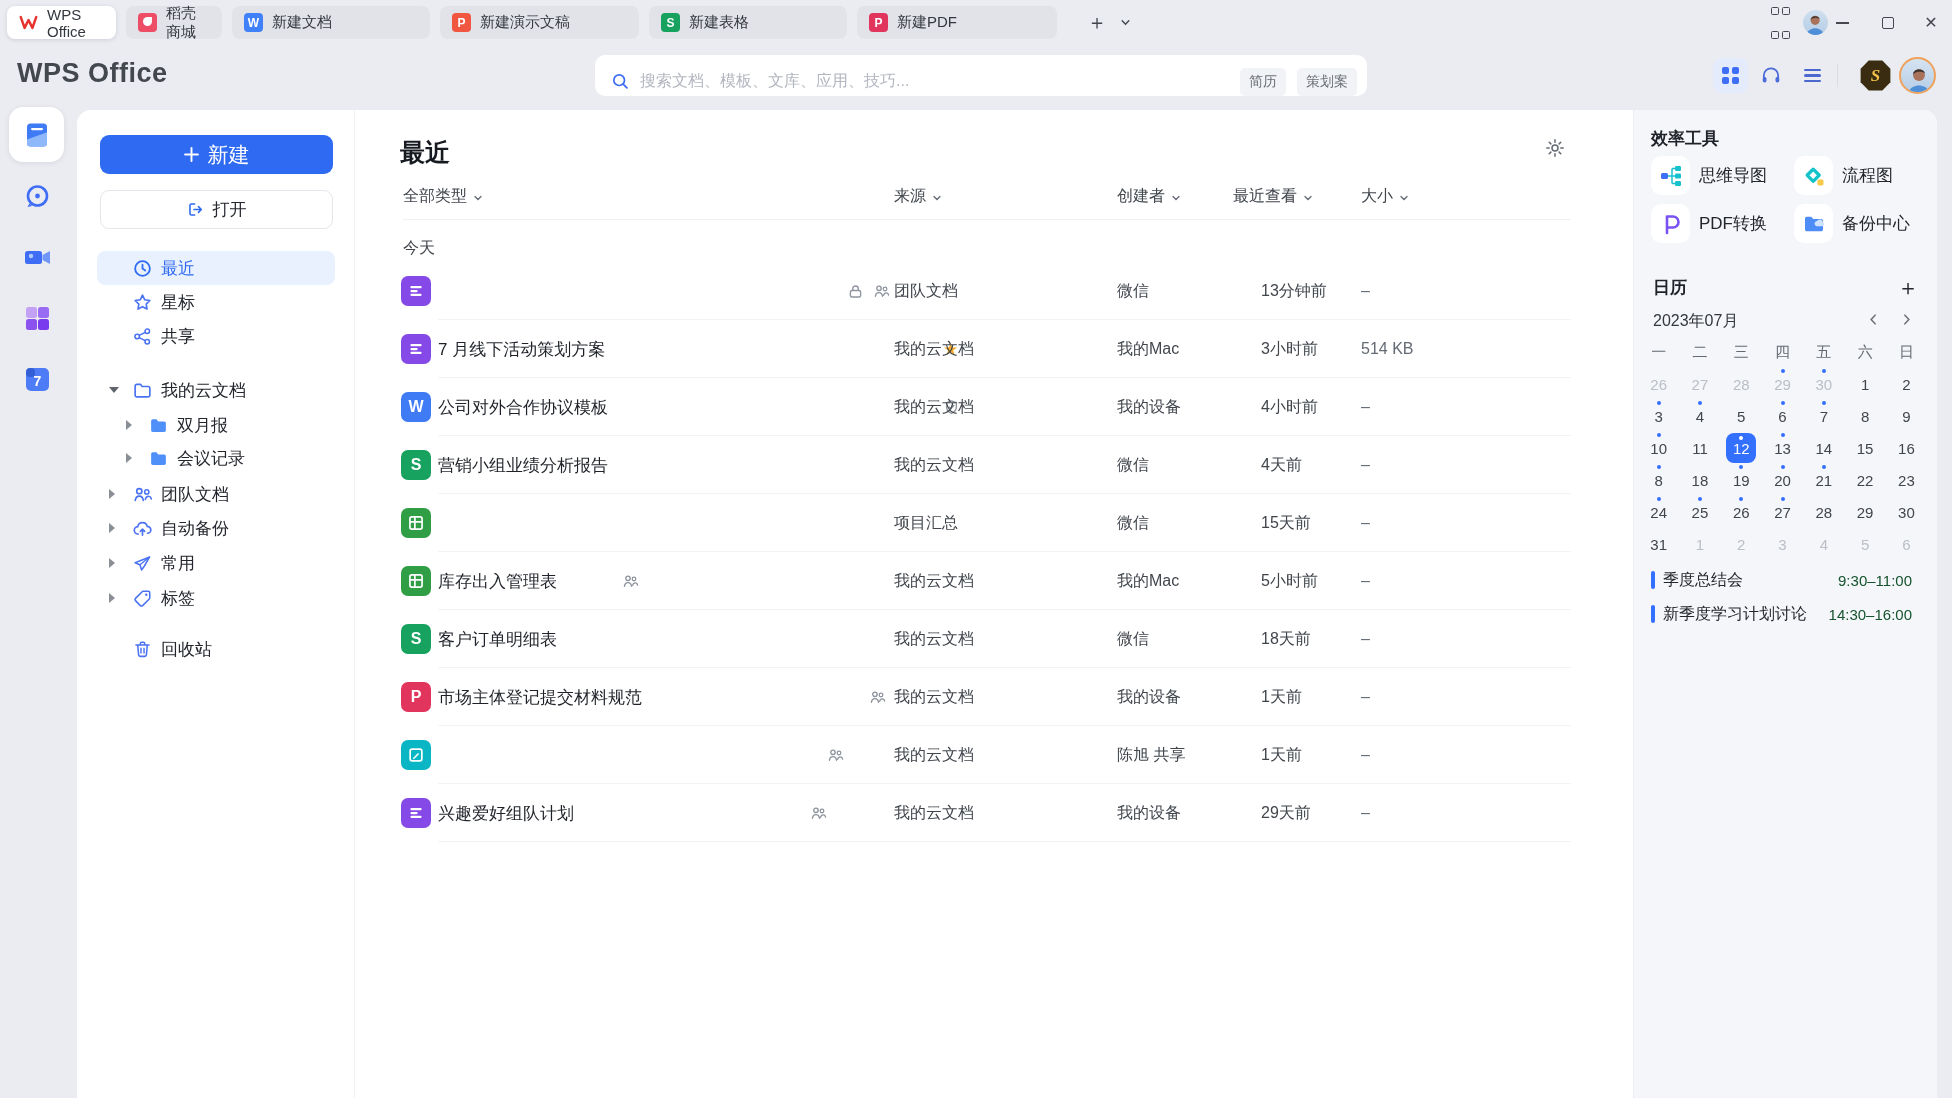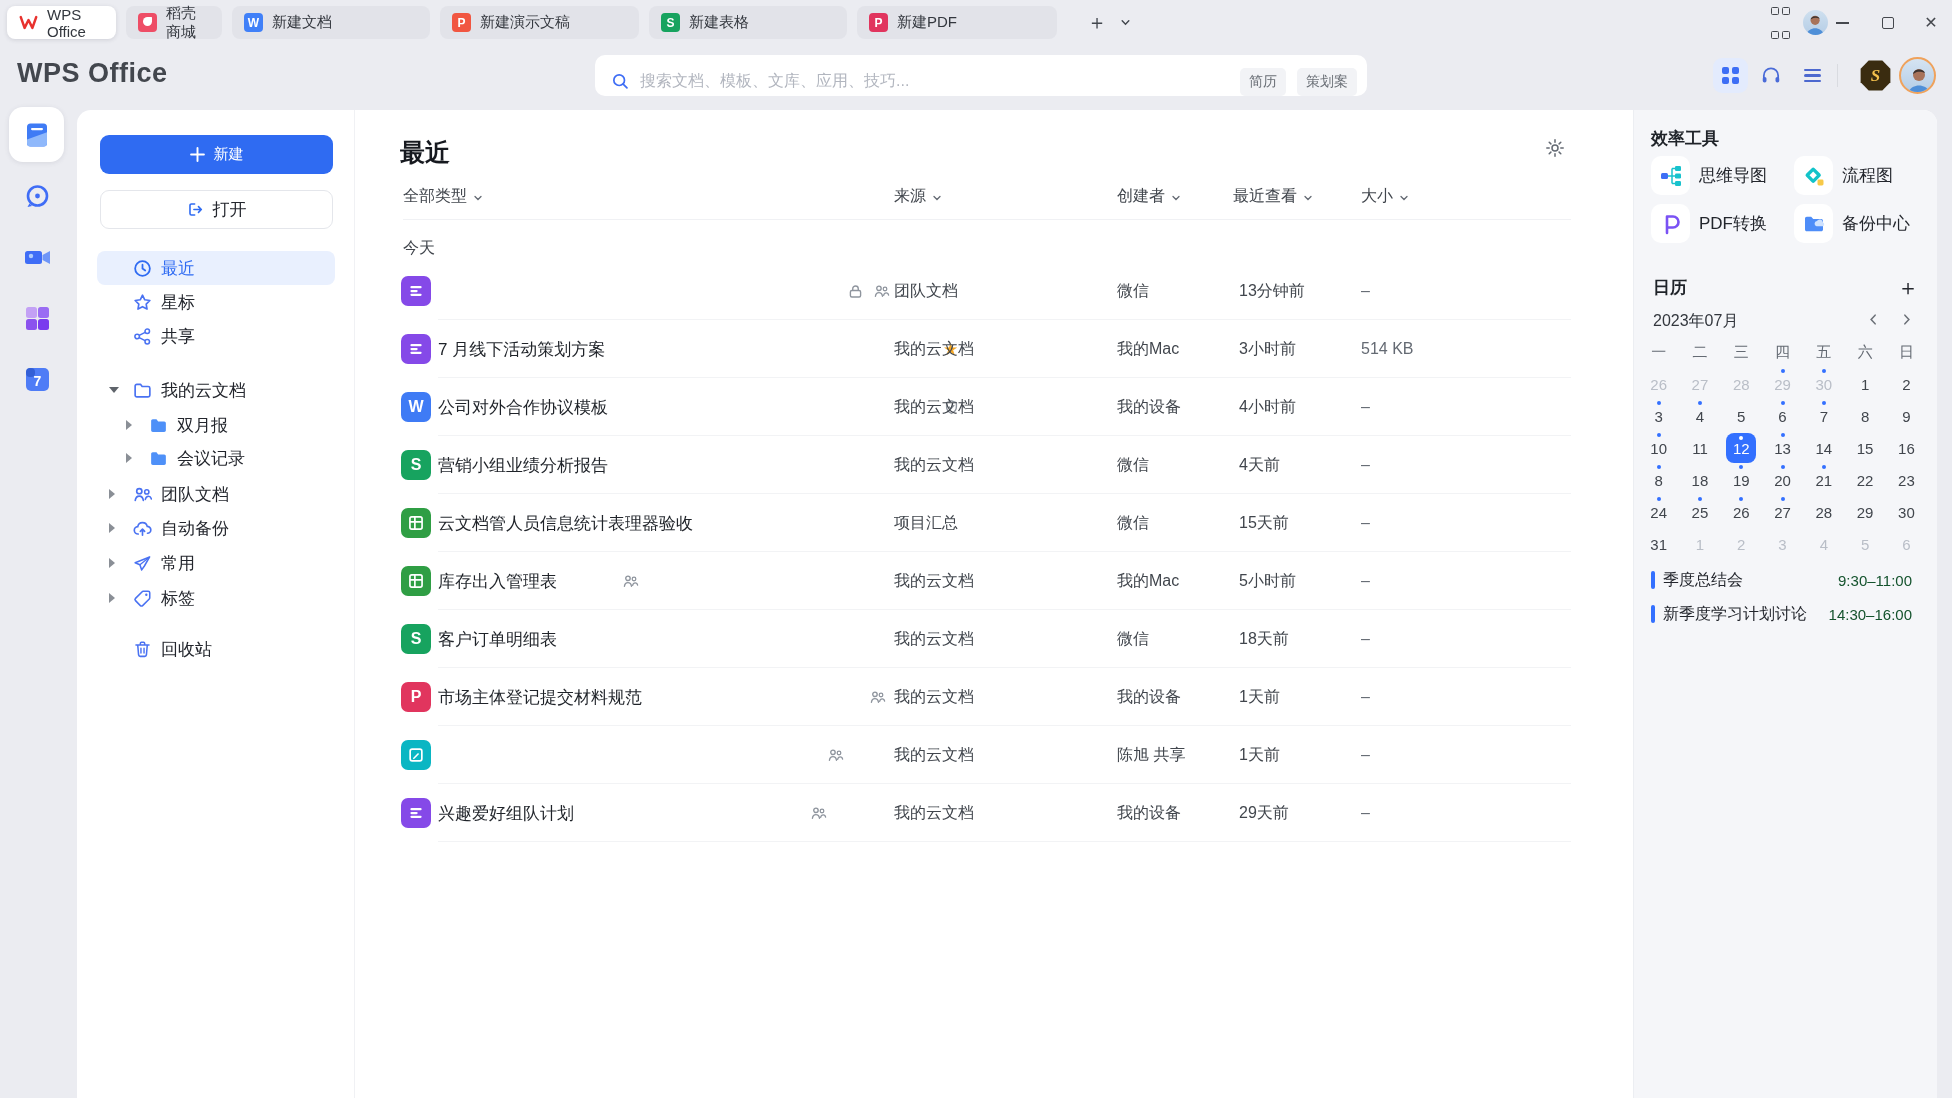--- a/index.html
+++ b/index.html
@@ -59,21 +59,21 @@
   .rail-tile{position:absolute;left:9px;top:107px;width:55px;height:55px;background:#fff;border-radius:14px;
              display:flex;align-items:center;justify-content:center;box-shadow:0 1px 5px rgba(70,76,96,.12);}
   .rail-ic{position:absolute;left:18px;width:38px;height:38px;display:flex;align-items:center;justify-content:center;}
 
   
   .card{position:absolute;left:77px;top:110px;width:1860px;bottom:0;background:#fff;border-radius:14px 14px 0 0;}
 
   
   .sidenav{position:absolute;left:0;top:0;bottom:0;width:278px;border-right:1px solid #f0f1f4;}
   .btn-new{position:absolute;left:23px;top:25px;width:233px;height:39px;background:#2f6bf2;color:#fff;
-           border-radius:9px;display:flex;align-items:center;justify-content:center;font-size:15px;gap:9px;}
+           border-radius:9px;display:flex;align-items:center;justify-content:center;font-size:21px;gap:9px;}
   .btn-open{position:absolute;left:23px;top:80px;width:233px;height:39px;background:#fff;border:1px solid #e4e6eb;
             color:#23262d;border-radius:9px;display:flex;align-items:center;justify-content:center;font-size:17px;gap:9px;}
   .nav-item{position:absolute;left:20px;width:238px;height:34px;border-radius:8px;display:flex;align-items:center;font-size:17px;color:#23262d;}
   .nav-item.active{background:#e9f0fe;color:#2f6bf2;}
   .nav-item .nico{margin-left:36px;margin-right:9px;display:flex;flex:none;}
   .nav-item.tree .caret{position:absolute;left:12px;}
   .nav-item.child .nico{margin-left:52px;}
   .caret-d{width:0;height:0;border-left:5px solid transparent;border-right:5px solid transparent;border-top:6px solid #5f646b;}
   .caret-r{width:0;height:0;border-top:5px solid transparent;border-bottom:5px solid transparent;border-left:6px solid #8a8f96;}
   .nav-item.child .caret{position:absolute;left:29px;}
@@ -90,21 +90,21 @@
   .row{position:relative;height:58px;}
   .row::after{content:"";position:absolute;left:83px;right:62px;bottom:0;height:1px;background:#f2f3f5;}
   .ficon{position:absolute;left:46px;top:14px;width:30px;height:30px;border-radius:7px;display:flex;
          align-items:center;justify-content:center;color:#fff;font-weight:bold;font-size:16px;}
   .fi-docs{background:#8549e8;} .fi-word{background:#3f7bf5;} .fi-sheet{background:#17a35f;}
   .fi-grid{background:#2f9e44;} .fi-pdf{background:#e1355e;} .fi-form{background:#0ab6c3;}
   .fname{position:absolute;left:83px;top:0;height:58px;display:flex;align-items:center;font-size:17px;color:#1f2329;}
   .fbadges{position:absolute;top:0;height:58px;display:flex;align-items:center;gap:9px;color:#8f959e;}
   .fstar{color:#f7a824;font-size:17px;}
   .fcol{position:absolute;top:0;height:58px;display:flex;align-items:center;font-size:16px;color:#41464d;}
-  .c-src{left:539px;} .c-cre{left:762px;} .c-view{left:884px;} .c-size{left:1006px;color:#646a73;}
+  .c-src{left:539px;} .c-cre{left:762px;} .c-view{left:906px;} .c-size{left:1006px;color:#646a73;}
 
   
   .rightpanel{position:absolute;right:0;top:0;bottom:0;width:304px;background:#f5f6f9;
               border-left:1px solid #eceef2;border-radius:0 14px 0 0;}
   .rp-title{position:absolute;left:17px;top:17px;font-size:17px;font-weight:bold;color:#1f2329;}
   .tool{position:absolute;display:flex;align-items:center;gap:9px;font-size:17px;color:#23262d;}
   .tool .tile{width:39px;height:39px;background:#fff;border-radius:10px;display:flex;align-items:center;justify-content:center;}
   .cal-title{position:absolute;left:19px;top:166px;font-size:17px;font-weight:bold;color:#1f2329;}
   .cal-add{position:absolute;left:263px;top:163px;font-size:22px;color:#23262d;width:22px;text-align:center;}
   .cal-month{position:absolute;left:19px;top:201px;font-size:16px;color:#33373e;}
@@ -576,21 +576,20 @@
           <span class="fcol c-view">4天前</span>
           <span class="fcol c-size">–</span>
         </div>
 
         <div class="row">
           <span class="ficon fi-grid">
               <svg width="18" height="18" viewBox="0 0 16 16">
                 <use href="#i-gridtable"></use>
               </svg>
             </span>
-          <span class="fname">云文档管人员信息统计表理器验收</span>
           <span class="fcol c-src">项目汇总</span>
           <span class="fcol c-cre">微信</span>
           <span class="fcol c-view">15天前</span>
           <span class="fcol c-size">–</span>
         </div>
 
         <div class="row">
           <span class="ficon fi-grid">
               <svg width="18" height="18" viewBox="0 0 16 16">
                 <use href="#i-gridtable"></use>

